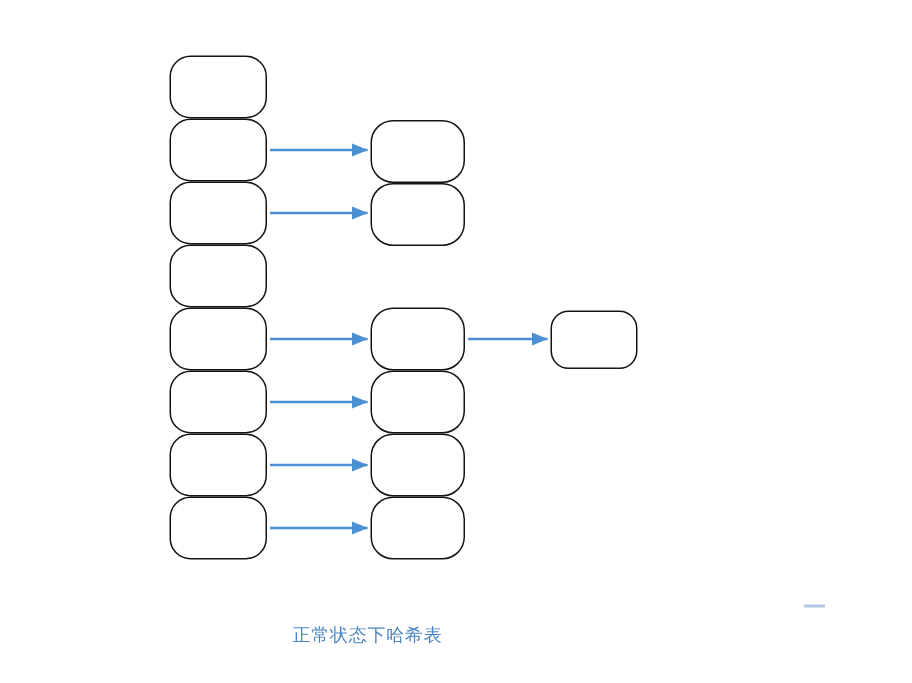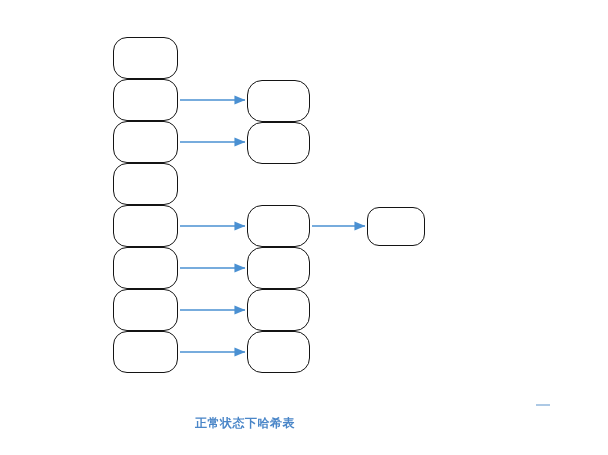--- a/index.html
+++ b/index.html
@@ -43,21 +43,20 @@
     height: 455px;
     pointer-events: none;
   }
   .caption {
     position: absolute;
     text-align: center;
     font-size: 12px;
     letter-spacing: 0.5px;
     color: #4a86c8;
     white-space: nowrap;
-    font-weight: bold;
   }
   .watermark {
     position: absolute;
     font-size: 6px;
     color: #b9cde4;
     letter-spacing: 1px;
     opacity: 0.85;
     white-space: nowrap;
   }
   .watermark .wm-dash {

